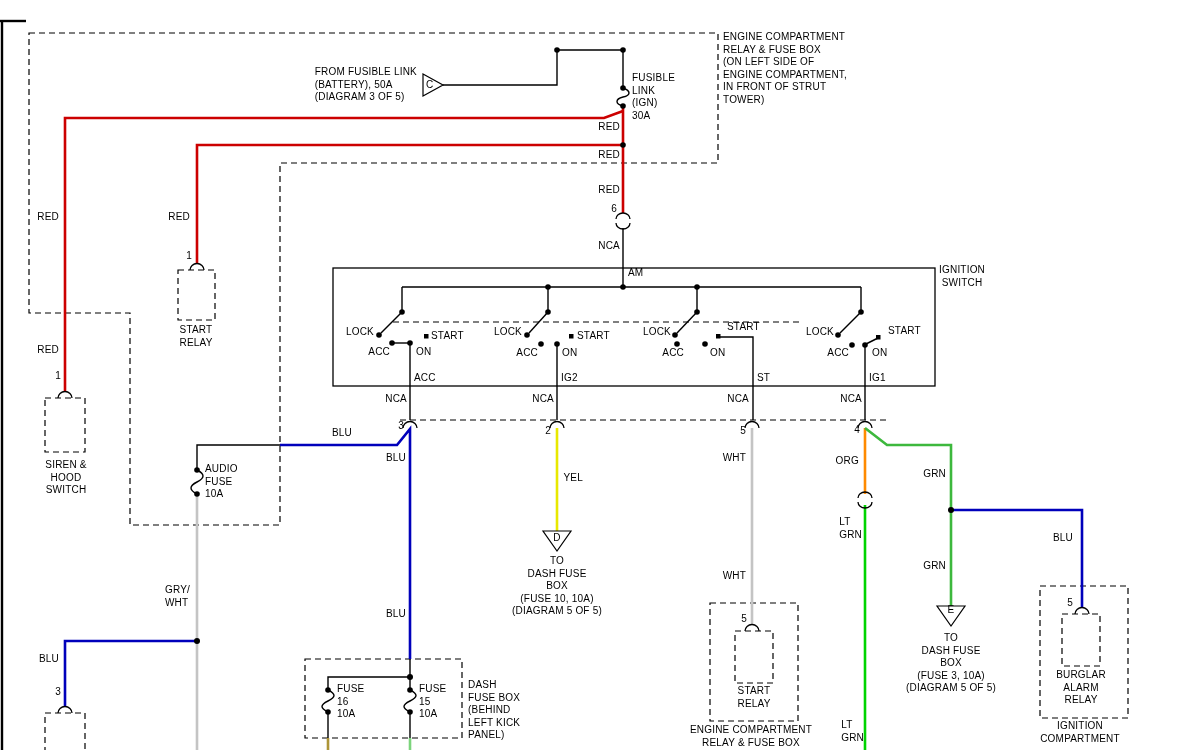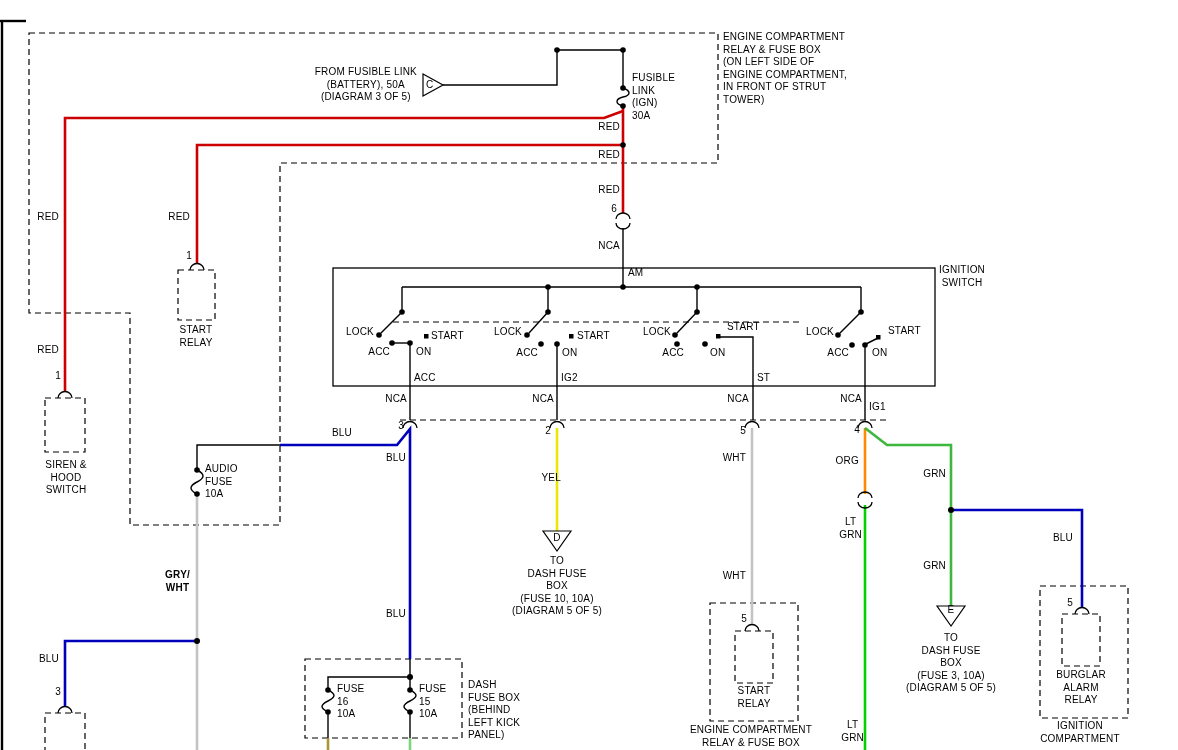--- a/index.html
+++ b/index.html
@@ -2,21 +2,21 @@
 <html><head>
 <meta charset="utf-8">
 <style>
   html,body{margin:0;padding:0;background:#fff;}
   #stage{position:relative;width:1178px;height:750px;background:#fff;overflow:hidden;
          font-family:"Liberation Sans",sans-serif;}
   #stage svg{position:absolute;left:0;top:0;}
   .lbl{position:absolute;font:10px/12.5px "Liberation Sans",sans-serif;color:#000;
        white-space:pre-line;letter-spacing:.2px;}
   .lbl.center{transform:translateX(-50%);text-align:center;}
-  .lbl.right{transform:translateX(-100%);text-align:center;}
+  .lbl.right{transform:translateX(-100%);text-align:left;}
 </style>
 </head>
 <body>
 
 <div id="stage">
   <svg width="1178" height="750" viewBox="0 0 1178 750">
 
     <g stroke="#000" stroke-width="2.4">
       <line x1="2" y1="21" x2="2" y2="750"></line>
       <line x1="0" y1="21" x2="26" y2="21"></line>
@@ -179,21 +179,21 @@
       <div class="lbl left" style="left: 562px; top: 347px;">ON</div>
       <div class="lbl left" style="left: 710px; top: 347px;">ON</div>
       <div class="lbl left" style="left: 872px; top: 347px;">ON</div>
       <div class="lbl left" style="left: 431px; top: 330px;">START</div>
       <div class="lbl left" style="left: 577px; top: 330px;">START</div>
       <div class="lbl left" style="left: 727px; top: 321px;">START</div>
       <div class="lbl left" style="left: 888px; top: 325px;">START</div>
       <div class="lbl left" style="left: 414px; top: 372px;">ACC</div>
       <div class="lbl left" style="left: 561px; top: 372px;">IG2</div>
       <div class="lbl left" style="left: 757px; top: 372px;">ST</div>
-      <div class="lbl left" style="left: 869px; top: 372px; margin-top: 29px;">IG1</div>
+      <div class="lbl left" style="left: 869px; top: 372px;">IG1</div>
       <div class="lbl right" style="left: 407px; top: 393px;">NCA</div>
       <div class="lbl right" style="left: 554px; top: 393px;">NCA</div>
       <div class="lbl right" style="left: 749px; top: 393px;">NCA</div>
       <div class="lbl right" style="left: 862px; top: 393px;">NCA</div>
       <div class="lbl right" style="left: 404px; top: 420px;">3</div>
       <div class="lbl right" style="left: 551px; top: 425px;">2</div>
       <div class="lbl right" style="left: 746px; top: 425px;">5</div>
       <div class="lbl right" style="left: 860px; top: 424px;">4</div>
       <div class="lbl right" style="left: 59px; top: 211px;">RED</div>
       <div class="lbl right" style="left: 190px; top: 211px;">RED</div>
@@ -206,31 +206,31 @@
 HOOD
 SWITCH</div>
       <div class="lbl left" style="left: 205px; top: 463px;">AUDIO
 FUSE
 10A</div>
       <div class="lbl right" style="left: 352px; top: 427px;">BLU</div>
       <div class="lbl right" style="left: 406px; top: 452px;">BLU</div>
       <div class="lbl right" style="left: 406px; top: 608px;">BLU</div>
       <div class="lbl right" style="left: 59px; top: 653px;">BLU</div>
       <div class="lbl right" style="left: 1073px; top: 532px;">BLU</div>
-      <div class="lbl right" style="left: 561px; top: 472px;">YEL</div>
+      <div class="lbl right" style="left: 583px; top: 472px;">YEL</div>
       <div class="lbl right" style="left: 746px; top: 452px;">WHT</div>
       <div class="lbl right" style="left: 746px; top: 570px;">WHT</div>
       <div class="lbl right" style="left: 859px; top: 455px;">ORG</div>
       <div class="lbl right" style="left: 946px; top: 468px;">GRN</div>
       <div class="lbl right" style="left: 946px; top: 560px;">GRN</div>
       <div class="lbl right" style="left: 862px; top: 516px;">LT
 GRN</div>
       <div class="lbl right" style="left: 864px; top: 719px;">LT
 GRN</div>
-      <div class="lbl right" style="left: 190px; top: 569px; font-weight: bold;">GRY/
+      <div class="lbl right" style="left: 190px; top: 584px;">GRY/
 WHT</div>
       <div class="lbl center" style="left: 557px; top: 532px;">D</div>
       <div class="lbl center" style="left: 951px; top: 604px;">E</div>
       <div class="lbl center" style="left: 557px; top: 555px;">TO
 DASH FUSE
 BOX
 (FUSE 10, 10A)
 (DIAGRAM 5 OF 5)</div>
       <div class="lbl center" style="left: 951px; top: 632px;">TO
 DASH FUSE

